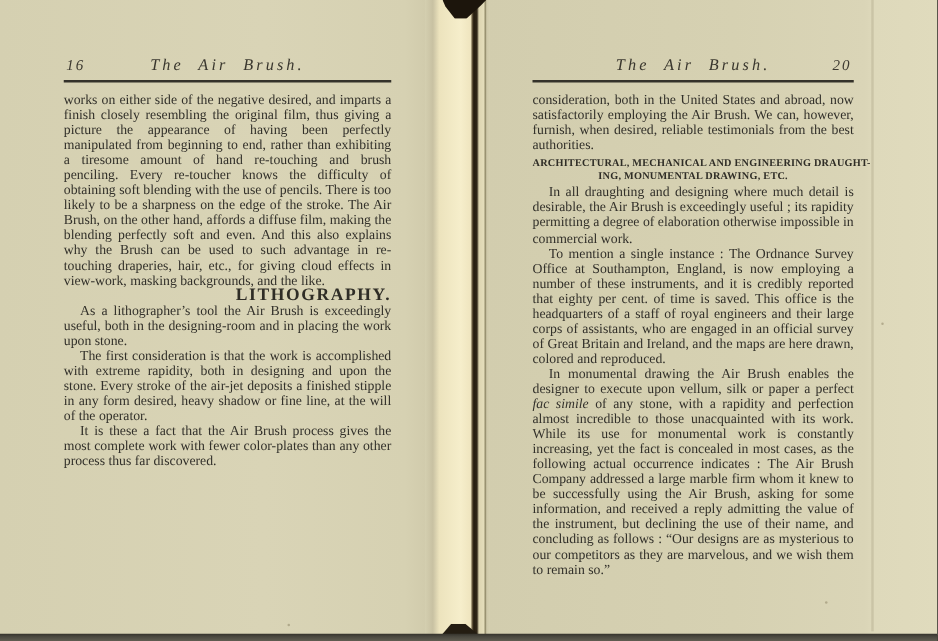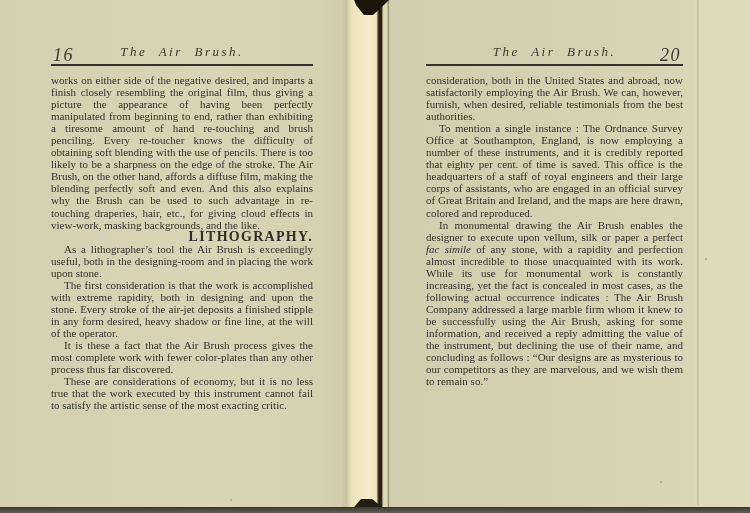--- a/index.html
+++ b/index.html
@@ -42,21 +42,21 @@
     clip-path:polygon(30% 0,58% 0,100% 100%,0% 100%);
   }
   .speck{position:absolute;width:2px;height:2px;border-radius:50%;background:#8f8768;opacity:.55;}
 
   
   .col{position:absolute;top:44px;color:#32302a;}
   .col-left{left:51px;width:262px;}
   .col-right{left:426px;width:257px;}
   .hdr{position:relative;height:17px;}
   .pagenum{
-    position:absolute;top:1px;font-style:italic;font-size:18px;
+    position:absolute;top:1px;font-style:italic;font-size:12px;
     letter-spacing:1.5px;color:#3c3930;
   }
   .pagenum-left{left:2px;}
   .pagenum-right{right:2px;}
   .runtitle{
     display:block;text-align:center;font-style:italic;font-size:13px;
     letter-spacing:2.5px;word-spacing:6px;color:#3a372e;
   }
   .rule{border:0;border-top:2px solid #34322a;margin:3px 0 0 0;}
   .body{margin-top:8px;font-size:11px;line-height:12.05px;text-align:justify;}
@@ -93,30 +93,34 @@
       <span class="pagenum pagenum-left">16</span>
       <span class="runtitle">The Air Brush.</span>
     </div>
     <hr class="rule">
     <div class="body">
       <p class="noind">works on either side of the negative desired, and imparts a finish closely resembling the original film, thus giving a picture the appearance of having been perfectly manipulated from beginning to end, rather than exhibiting a tiresome amount of hand re-touching and brush penciling. Every re-toucher knows the difficulty of obtaining soft blending with the use of pencils. There is too likely to be a sharpness on the edge of the stroke. The Air Brush, on the other hand, affords a diffuse film, making the blending perfectly soft and even. And this also explains why the Brush can be used to such advantage in re-touching draperies, hair, etc., for giving cloud effects in view-work, masking backgrounds, and the like.</p>
       <p class="sec-head">LITHOGRAPHY.</p>
       <p>As a lithographer’s tool the Air Brush is exceedingly useful, both in the designing-room and in placing the work upon stone.</p>
       <p>The first consideration is that the work is accomplished with extreme rapidity, both in designing and upon the stone. Every stroke of the air-jet deposits a finished stipple in any form desired, heavy shadow or fine line, at the will of the operator.</p>
       <p>It is these a fact that the Air Brush process gives the most complete work with fewer color-plates than any other process thus far discovered.</p>
-      <p>These are considerations of economy, but it is no less true that the work executed by this instrument cannot fail to satisfy the artistic sense of the most exacting critic.</p>
     </div>
   </div>
 
   <div class="col col-right">
     <div class="hdr">
       <span class="runtitle">The Air Brush.</span>
       <span class="pagenum pagenum-right">20</span>
     </div>
     <hr class="rule">
     <div class="body">
       <p class="noind">consideration, both in the United States and abroad, now satisfactorily employing the Air Brush. We can, however, furnish, when desired, reliable testimonials from the best authorities.</p>
+      <div class="sec-head2">
+        <span class="shline">ARCHITECTURAL, MECHANICAL AND ENGINEERING DRAUGHT-</span>
+        <span class="shline">ING, MONUMENTAL DRAWING, ETC.</span>
+      </div>
+      <p>In all draughting and designing where much detail is desirable, the Air Brush is exceedingly useful ; its rapidity permitting a degree of elaboration otherwise impossible in commercial work.</p>
       <p>To mention a single instance : The Ordnance Survey Office at Southampton, England, is now employing a number of these instruments, and it is credibly reported that eighty per cent. of time is saved. This office is the headquarters of a staff of royal engineers and their large corps of assistants, who are engaged in an official survey of Great Britain and Ireland, and the maps are here drawn, colored and reproduced.</p>
       <p><span>In monumental drawing the Air Brush enables the designer to execute upon vellum, silk or paper a perfect </span><span class="ital">fac simile</span><span> of any stone, with a rapidity and perfection almost incredible to those unacquainted with its work. While its use for monumental work is constantly increasing, yet the fact is concealed in most cases, as the following actual occurrence indicates : The Air Brush Company addressed a large marble firm whom it knew to be successfully using the Air Brush, asking for some information, and received a reply admitting the value of the instrument, but declining the use of their name, and concluding as follows : “Our designs are as mysterious to our competitors as they are marvelous, and we wish them to remain so.”</span></p>
     </div>
   </div>
 
 </div>
 
 </body></html>

